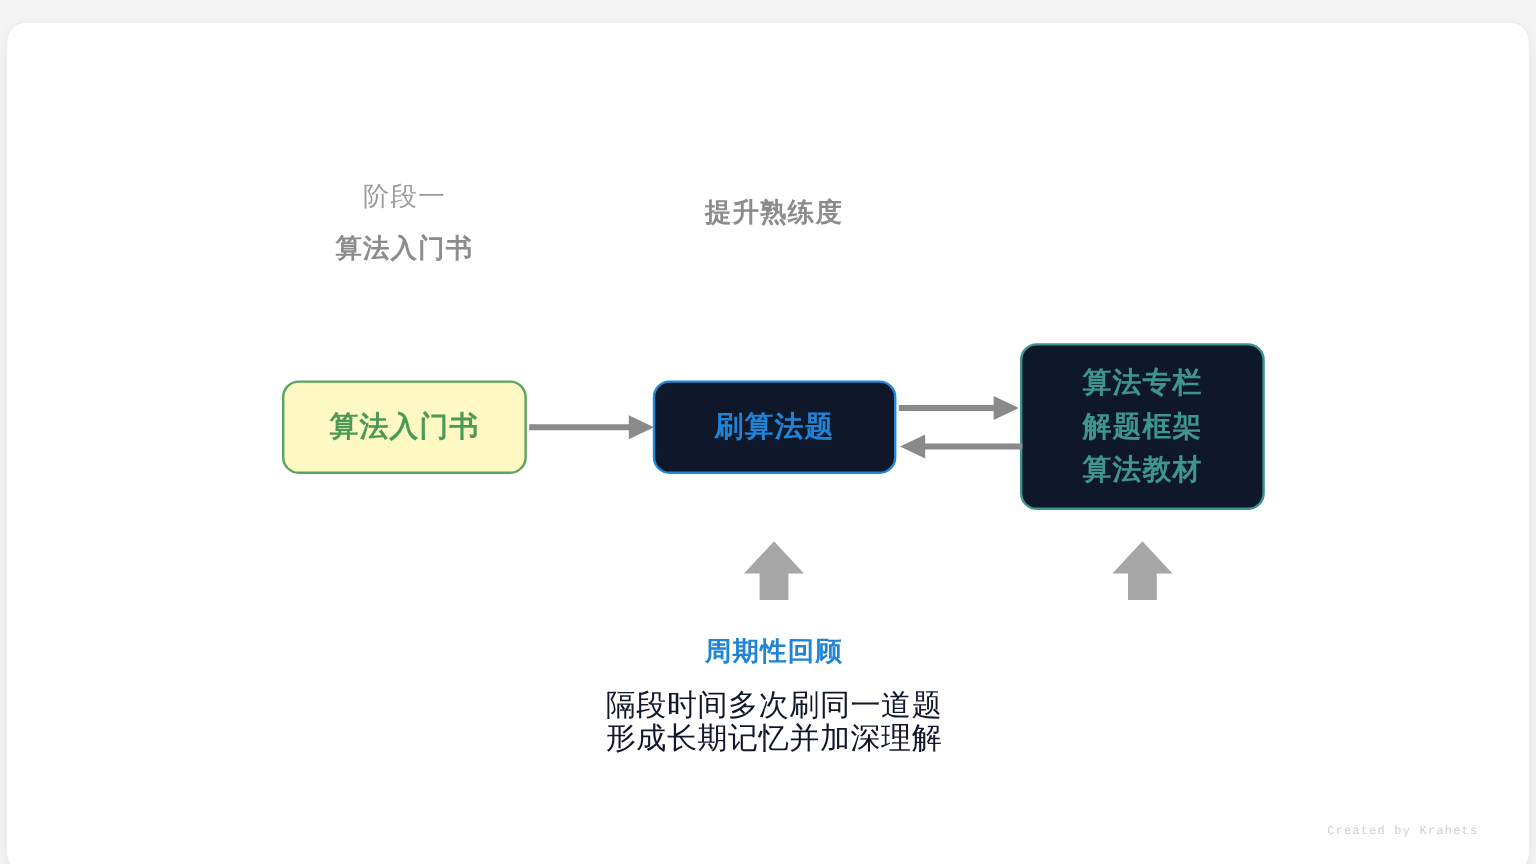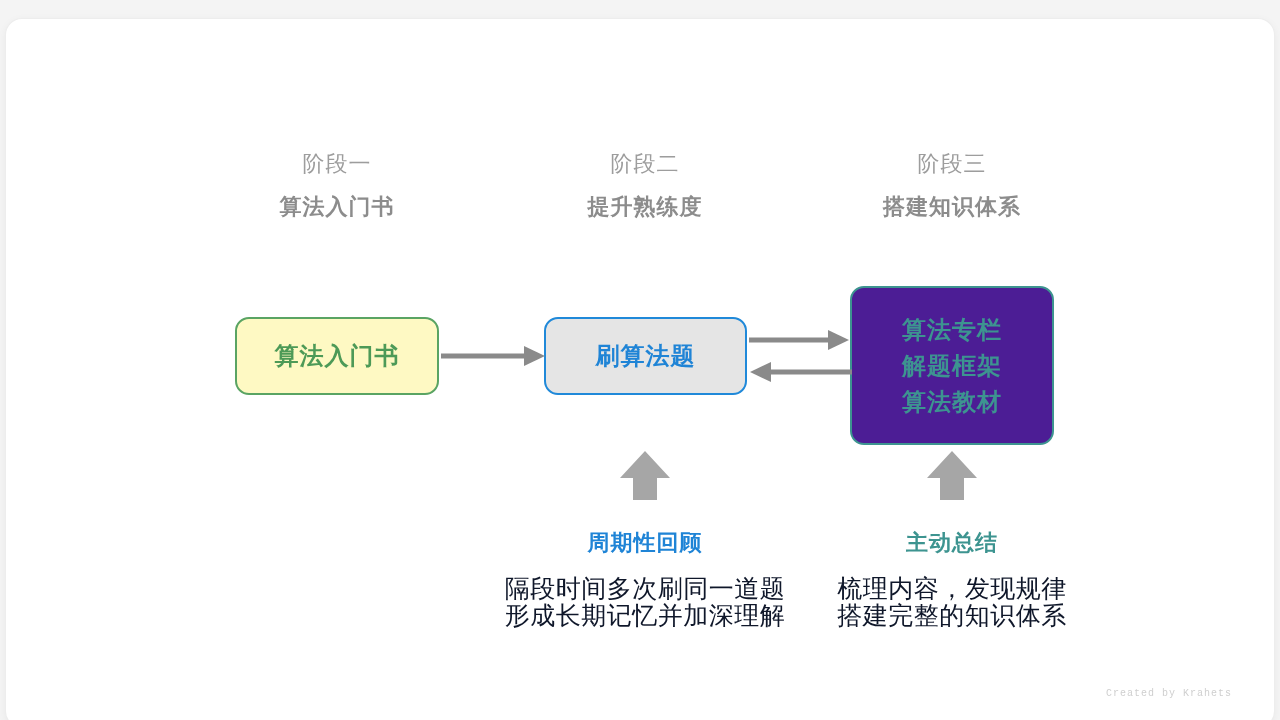--- a/index.html
+++ b/index.html
@@ -68,27 +68,27 @@
 
   .box-green {
     left: 229px; top: 298px; width: 204px; height: 78px;
     border: 2px solid #5aa463;
     background: #fef9c3;
     color: #4d9a57;
   }
   .box-blue {
     left: 538px; top: 298px; width: 203px; height: 78px;
     border: 2px solid #2089d9;
-    background: #e5e5e5;
+    background: #0f172a;
     color: #1f84d6;
   }
   .box-teal {
-    left: 844px; top: 267px; width: 204px; height: 159px;
+    left: 844px; top: 267px; width: 204px; height: 139px;
     border: 2px solid #3d9490;
-    background: #4c1d95;
+    background: #0f172a;
     color: #3d9490;
   }
 
   
   .arrows {
     position: absolute;
     left: 0; top: 0;
     width: 1280px; height: 720px;
     pointer-events: none;
   }
@@ -129,26 +129,21 @@
 <body>
 
 <div id="canvas">
   <div class="card">
 
     <div class="stage" style="left:181px; top:130px;">
       <div class="stage-top">阶段一</div>
       <div class="stage-title">算法入门书</div>
     </div>
     <div class="stage" style="left:489px; top:130px;">
-      <div class="stage-top">阶段二</div>
       <div class="stage-title">提升熟练度</div>
-    </div>
-    <div class="stage" style="left:796px; top:130px;">
-      <div class="stage-top">阶段三</div>
-      <div class="stage-title">搭建知识体系</div>
     </div>
 
     <div class="box box-green">
       <div class="box-line">算法入门书</div>
     </div>
 
     <div class="box box-blue">
       <div class="box-line">刷算法题</div>
     </div>
 
@@ -185,24 +180,17 @@
     </svg>
 
     <div class="note" style="left:479px; top:509px;">
       <div class="note-title blue">周期性回顾</div>
       <div class="note-body">
         <div>隔段时间多次刷同一道题</div>
         <div>形成长期记忆并加深理解</div>
       </div>
     </div>
 
-    <div class="note" style="left:786px; top:509px;">
-      <div class="note-title teal">主动总结</div>
-      <div class="note-body">
-        <div>梳理内容，发现规律</div>
-        <div>搭建完整的知识体系</div>
-      </div>
-    </div>
 
     <div class="credit">Created by Krahets</div>
 
   </div>
 </div>
 
 </body></html>

